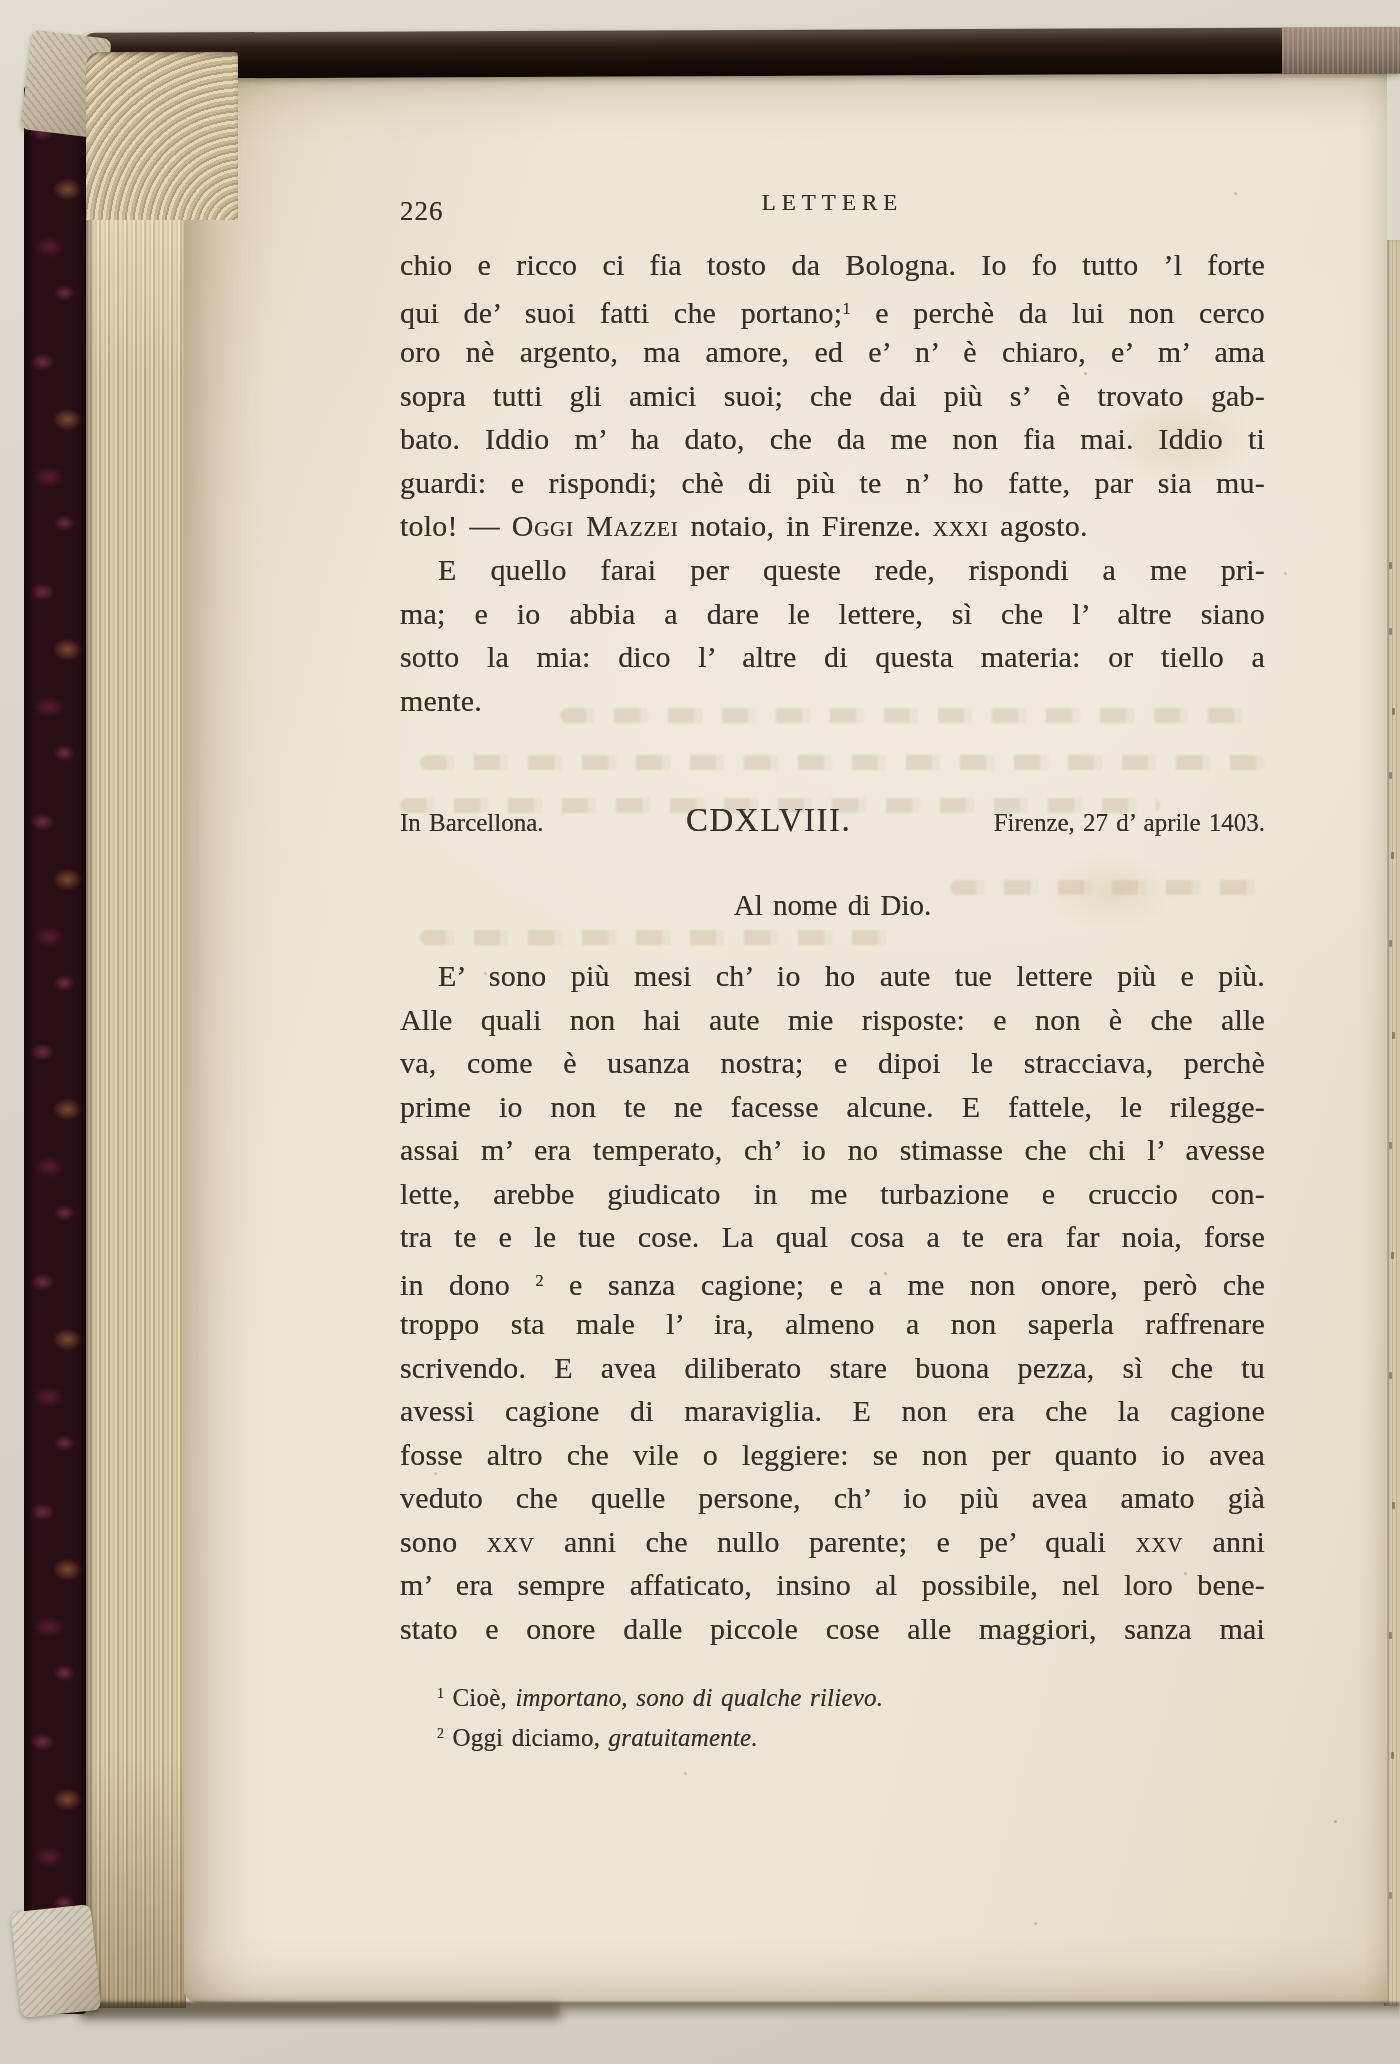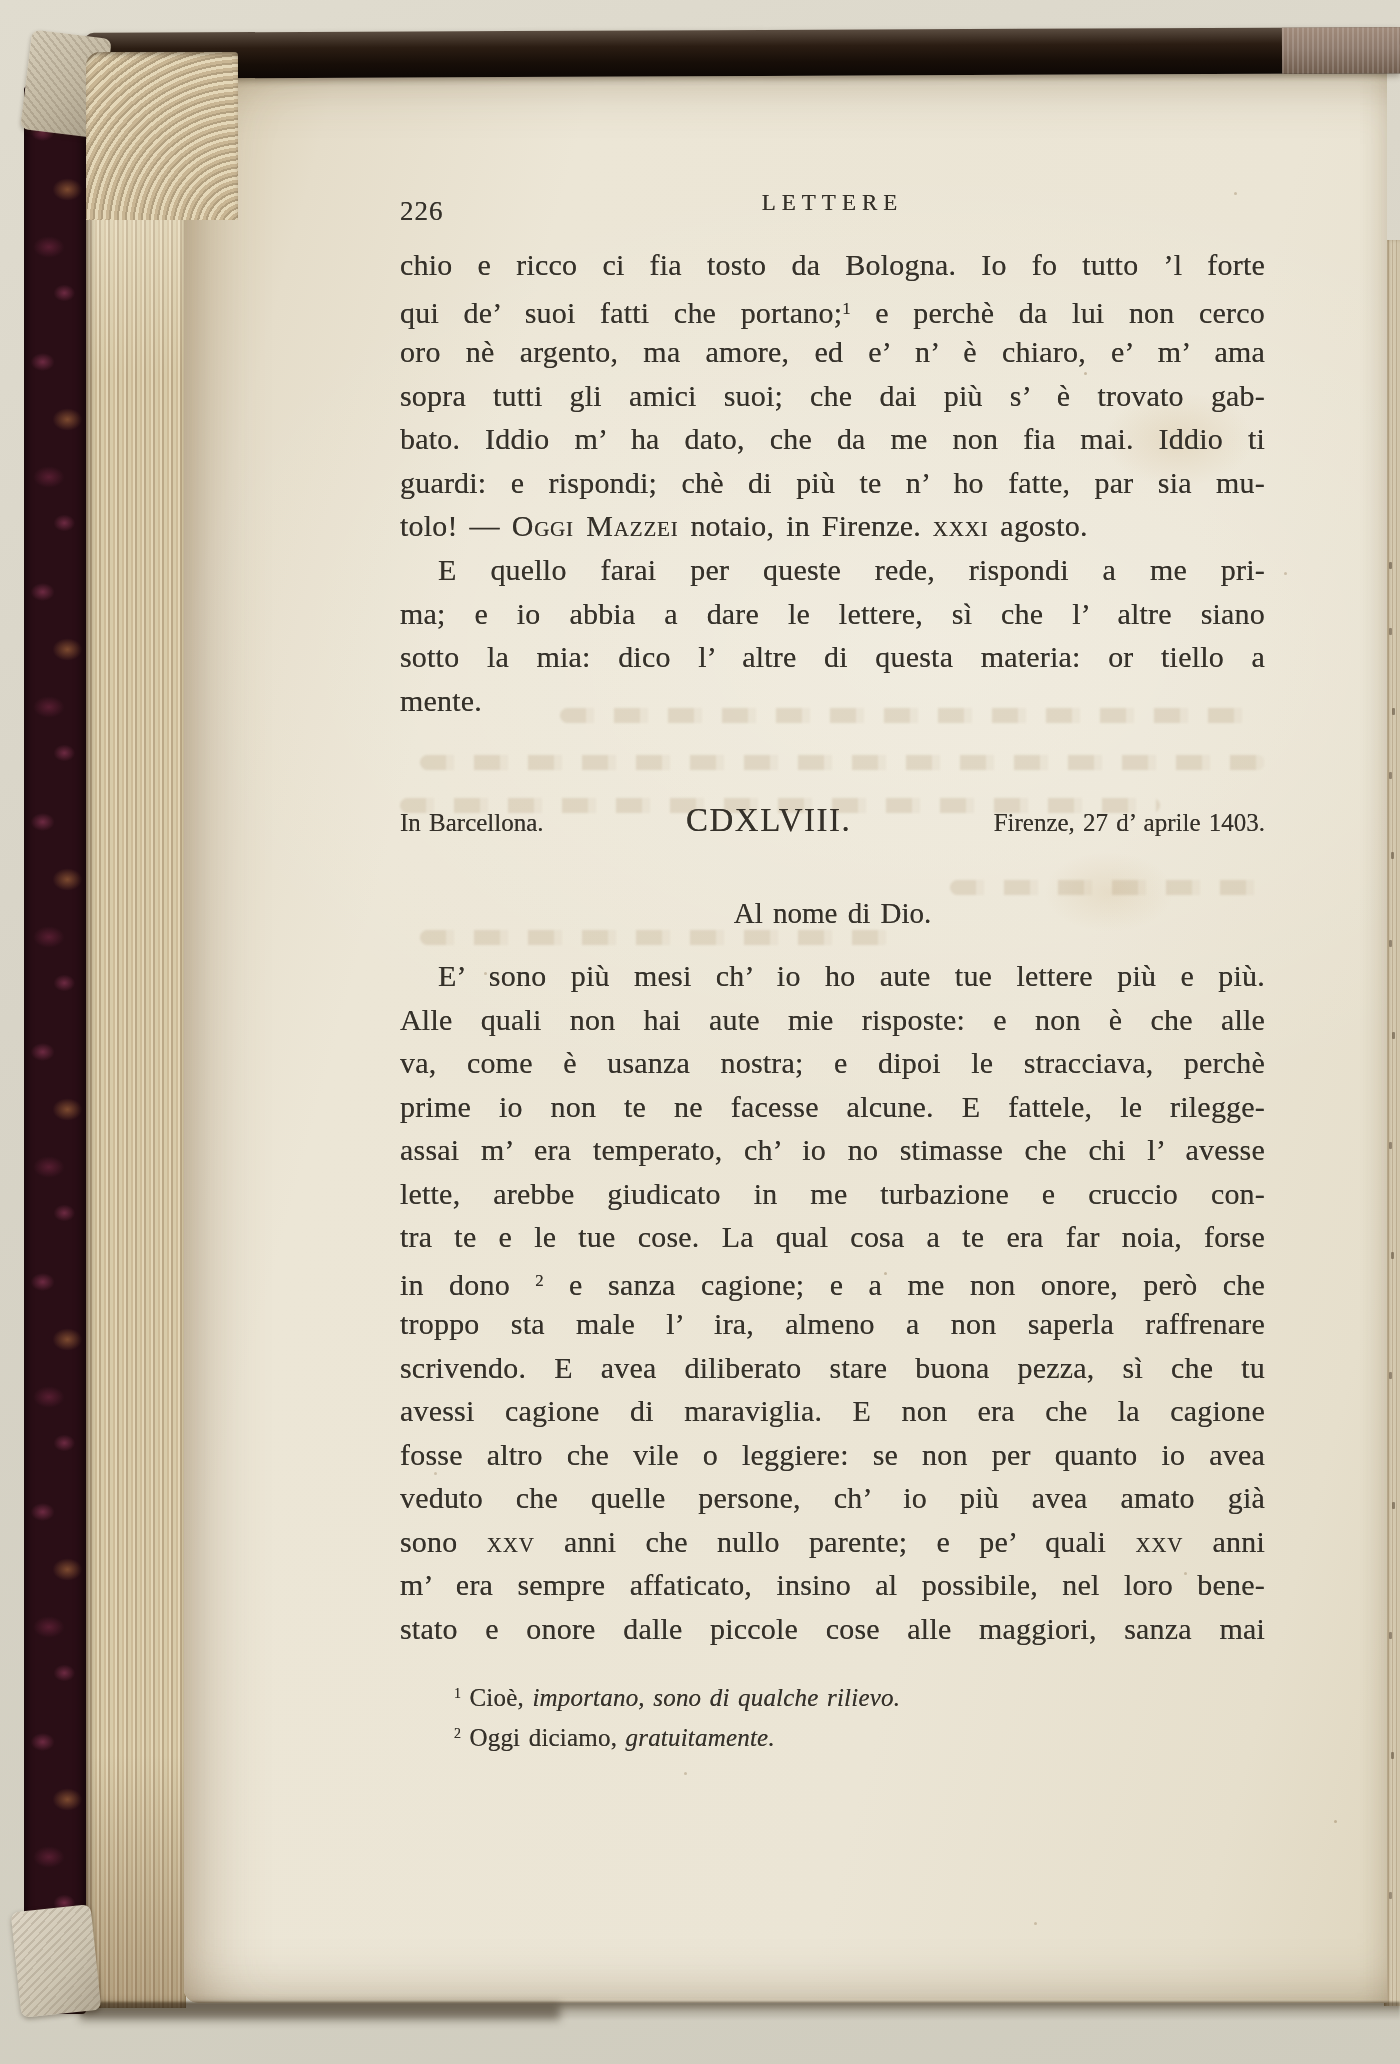--- a/index.html
+++ b/index.html
@@ -128,23 +128,23 @@
   .seg-sc{font-variant:small-caps;letter-spacing:0.8px;}
   .seg-i{font-style:italic;}
   .seg-sup{font-size:0.56em;vertical-align:0.55em;letter-spacing:0;word-spacing:normal;}
 
   .dateline{position:absolute;left:0;top:728px;width:865px;display:flex;
     justify-content:space-between;align-items:baseline;}
   .dl-left,.dl-right{font-size:25px;line-height:40px;word-spacing:2px;}
   .dl-center{font-size:33px;line-height:40px;letter-spacing:1.5px;}
 
   .salutation{position:absolute;left:0;top:814px;width:865px;text-align:center;
-    font-size:29px;line-height:38px;word-spacing:3px;margin-top:8px;}
-
-  .footnotes{position:absolute;left:18px;top:1602px;width:865px;padding-left:36px;box-sizing:border-box;}
+    font-size:29px;line-height:38px;word-spacing:3px;}
+
+  .footnotes{position:absolute;left:1px;top:1602px;width:865px;padding-left:36px;box-sizing:border-box;}
   .footnotes .line{height:40px;line-height:40px;font-size:25px;word-spacing:2px;}
 </style>
 </head>
 <body>
 
 <div class="scene">
 
   <div class="top-band">
     <div class="top-band-worn"></div>
   </div>

